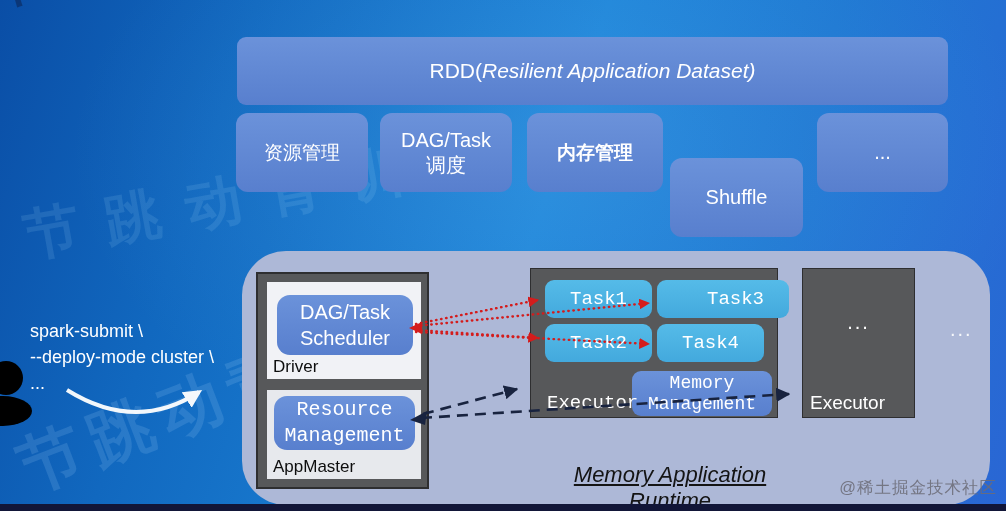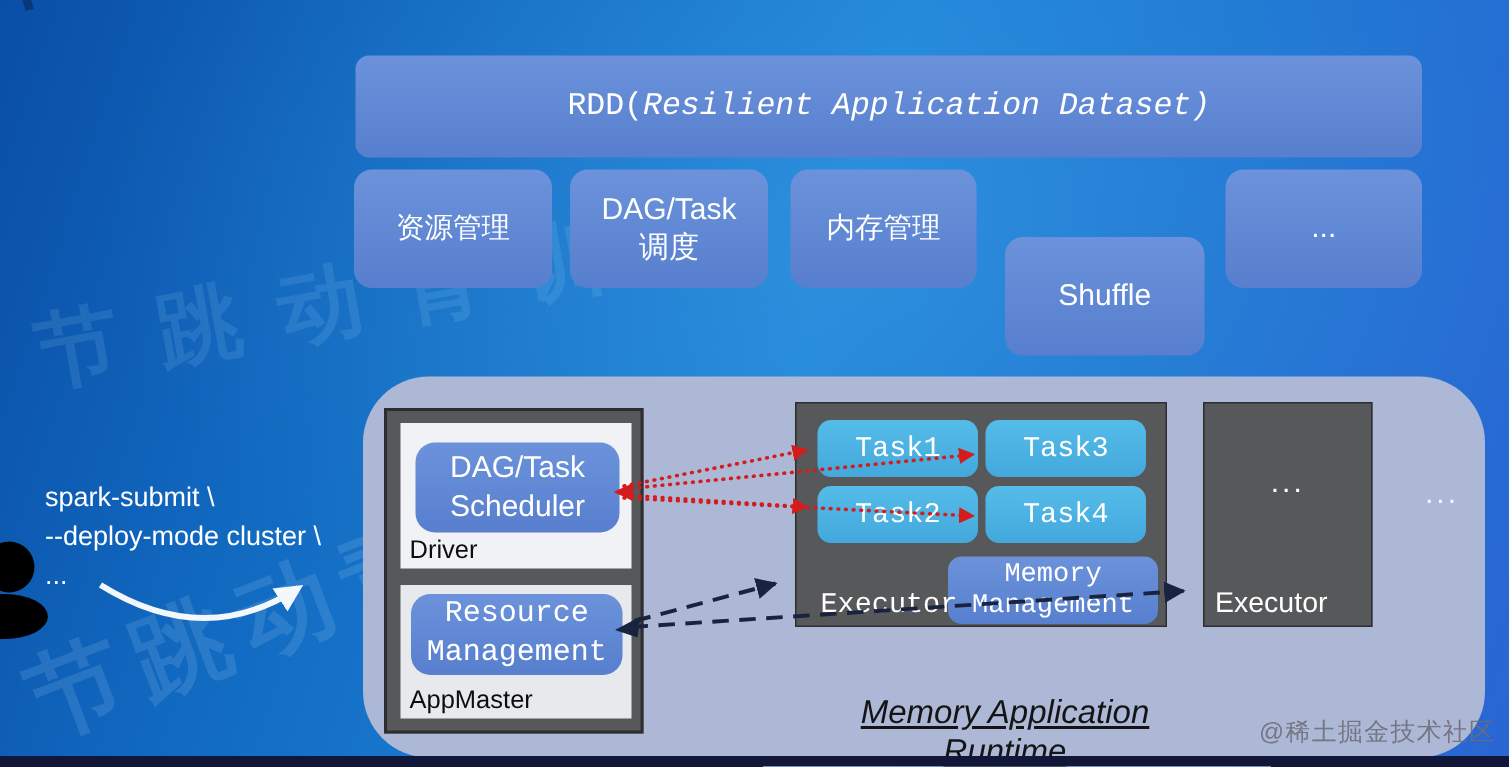--- a/index.html
+++ b/index.html
@@ -8,46 +8,46 @@
     background:linear-gradient(108deg,#0a4ea6 0%,#1168bf 22%,#1d84d8 52%,#1e78d2 72%,#2a66d4 100%);}
   .stage::after{content:"";position:absolute;inset:0;z-index:1;pointer-events:none;
     background:radial-gradient(ellipse at 55% 30%, rgba(130,205,255,.16), transparent 62%);}
   .wm{position:absolute;z-index:2;white-space:nowrap;font-weight:700;pointer-events:none;}
   .wm-top{left:-18px;top:-44px;font-size:52px;letter-spacing:6px;color:rgba(13,35,80,.55);transform:rotate(-17deg);transform-origin:left top;}
   .wm-mid{left:18px;top:200px;font-size:56px;letter-spacing:26px;color:rgba(185,228,255,.12);transform:rotate(-10deg);transform-origin:left top;}
   .wm-bot{left:6px;top:430px;font-size:64px;letter-spacing:10px;color:rgba(178,222,255,.15);transform:rotate(-21deg);transform-origin:left top;}
   .layer{position:absolute;inset:0;z-index:3;}
   .bluebox{position:absolute;display:flex;align-items:center;justify-content:center;
     background:linear-gradient(180deg,#6b92da,#587fce);color:#fff;text-align:center;}
-  .banner{left:237px;top:37px;width:711px;height:68px;border-radius:9px;font-size:21px;font-family:Liberation Mono, monospace;}
+  .banner{left:237px;top:37px;width:711px;height:68px;border-radius:9px;font-size:21px;}
   .banner .it{font-style:italic;}
   .module{top:113px;height:79px;border-radius:12px;font-size:19px;line-height:25px;}
   .m0{left:236px;width:132px;}
   .m1{left:380px;width:132px;font-size:20px;}
-  .m2{left:527px;width:124px;}
+  .m2{left:527px;width:136px;font-weight:bold;}
   .m3{left:670px;width:133px;font-size:20px;margin-top:45px;}
   .m4{left:817px;width:131px;font-size:20px;}
   .pre{white-space:pre-line;}
   .container{position:absolute;left:242px;top:251px;width:748px;height:254px;border-radius:44px;background:#adb8d7;}
   .darkbox{position:absolute;background:#57585a;border:2px solid #2e2e30;box-sizing:border-box;}
   .driver-group{left:256px;top:272px;width:173px;height:217px;}
   .panel{position:absolute;left:9px;width:154px;box-sizing:border-box;}
   .panel-driver{top:8px;height:97px;background:#f1f2f6;}
   .panel-appmaster{top:116px;height:89px;background:#e7e9ed;}
   .inner-blue{position:absolute;display:flex;align-items:center;justify-content:center;
     background:linear-gradient(180deg,#6b92da,#587fce);color:#fff;text-align:center;border-radius:13px;}
   .scheduler{left:10px;top:13px;width:136px;height:60px;font-size:20px;line-height:26px;}
   .resource{left:7px;top:6px;width:141px;height:54px;font-size:20px;line-height:26px;font-family:Liberation Mono, monospace;}
   .panel-label{position:absolute;left:6px;bottom:2px;font-size:17px;color:#0d0d0d;}
   .executor1{left:530px;top:268px;width:248px;height:150px;border-width:1px;font-family:Liberation Mono, monospace;}
   .executor2{left:802px;top:268px;width:113px;height:150px;border-width:1px;}
   .task{position:absolute;width:107px;height:38px;border-radius:9px;display:flex;align-items:center;justify-content:center;
     background:linear-gradient(180deg,#55bbe8,#43a9dd);color:#fff;font-size:19px;}
   .t1{left:14px;top:11px;}
-  .t3{left:126px;top:11px;}
+  .t3{left:126px;top:11px;padding-left:25px;}
   .t2{left:14px;top:55px;}
   .t4{left:126px;top:55px;}
   .memory{position:absolute;left:101px;top:102px;width:140px;height:45px;border-radius:9px;display:flex;align-items:center;justify-content:center;
     background:linear-gradient(180deg,#6b92da,#587fce);color:#fff;font-size:18px;line-height:21px;text-align:center;}
   .exec-label{position:absolute;left:16px;top:123px;color:#fff;font-size:19px;}
   .exec2-label{position:absolute;left:7px;top:123px;color:#fff;font-size:19px;}
   .exec2-dots{position:absolute;left:0;right:0;top:42px;text-align:center;color:#fff;font-size:20px;letter-spacing:2px;}
   .more-dots{position:absolute;left:950px;top:318px;color:#fff;font-size:20px;letter-spacing:2px;opacity:.9;}
   .runtime-caption{position:absolute;left:530px;top:462px;width:280px;text-align:center;
     font-size:22px;font-style:italic;color:#141414;text-decoration:underline;}

